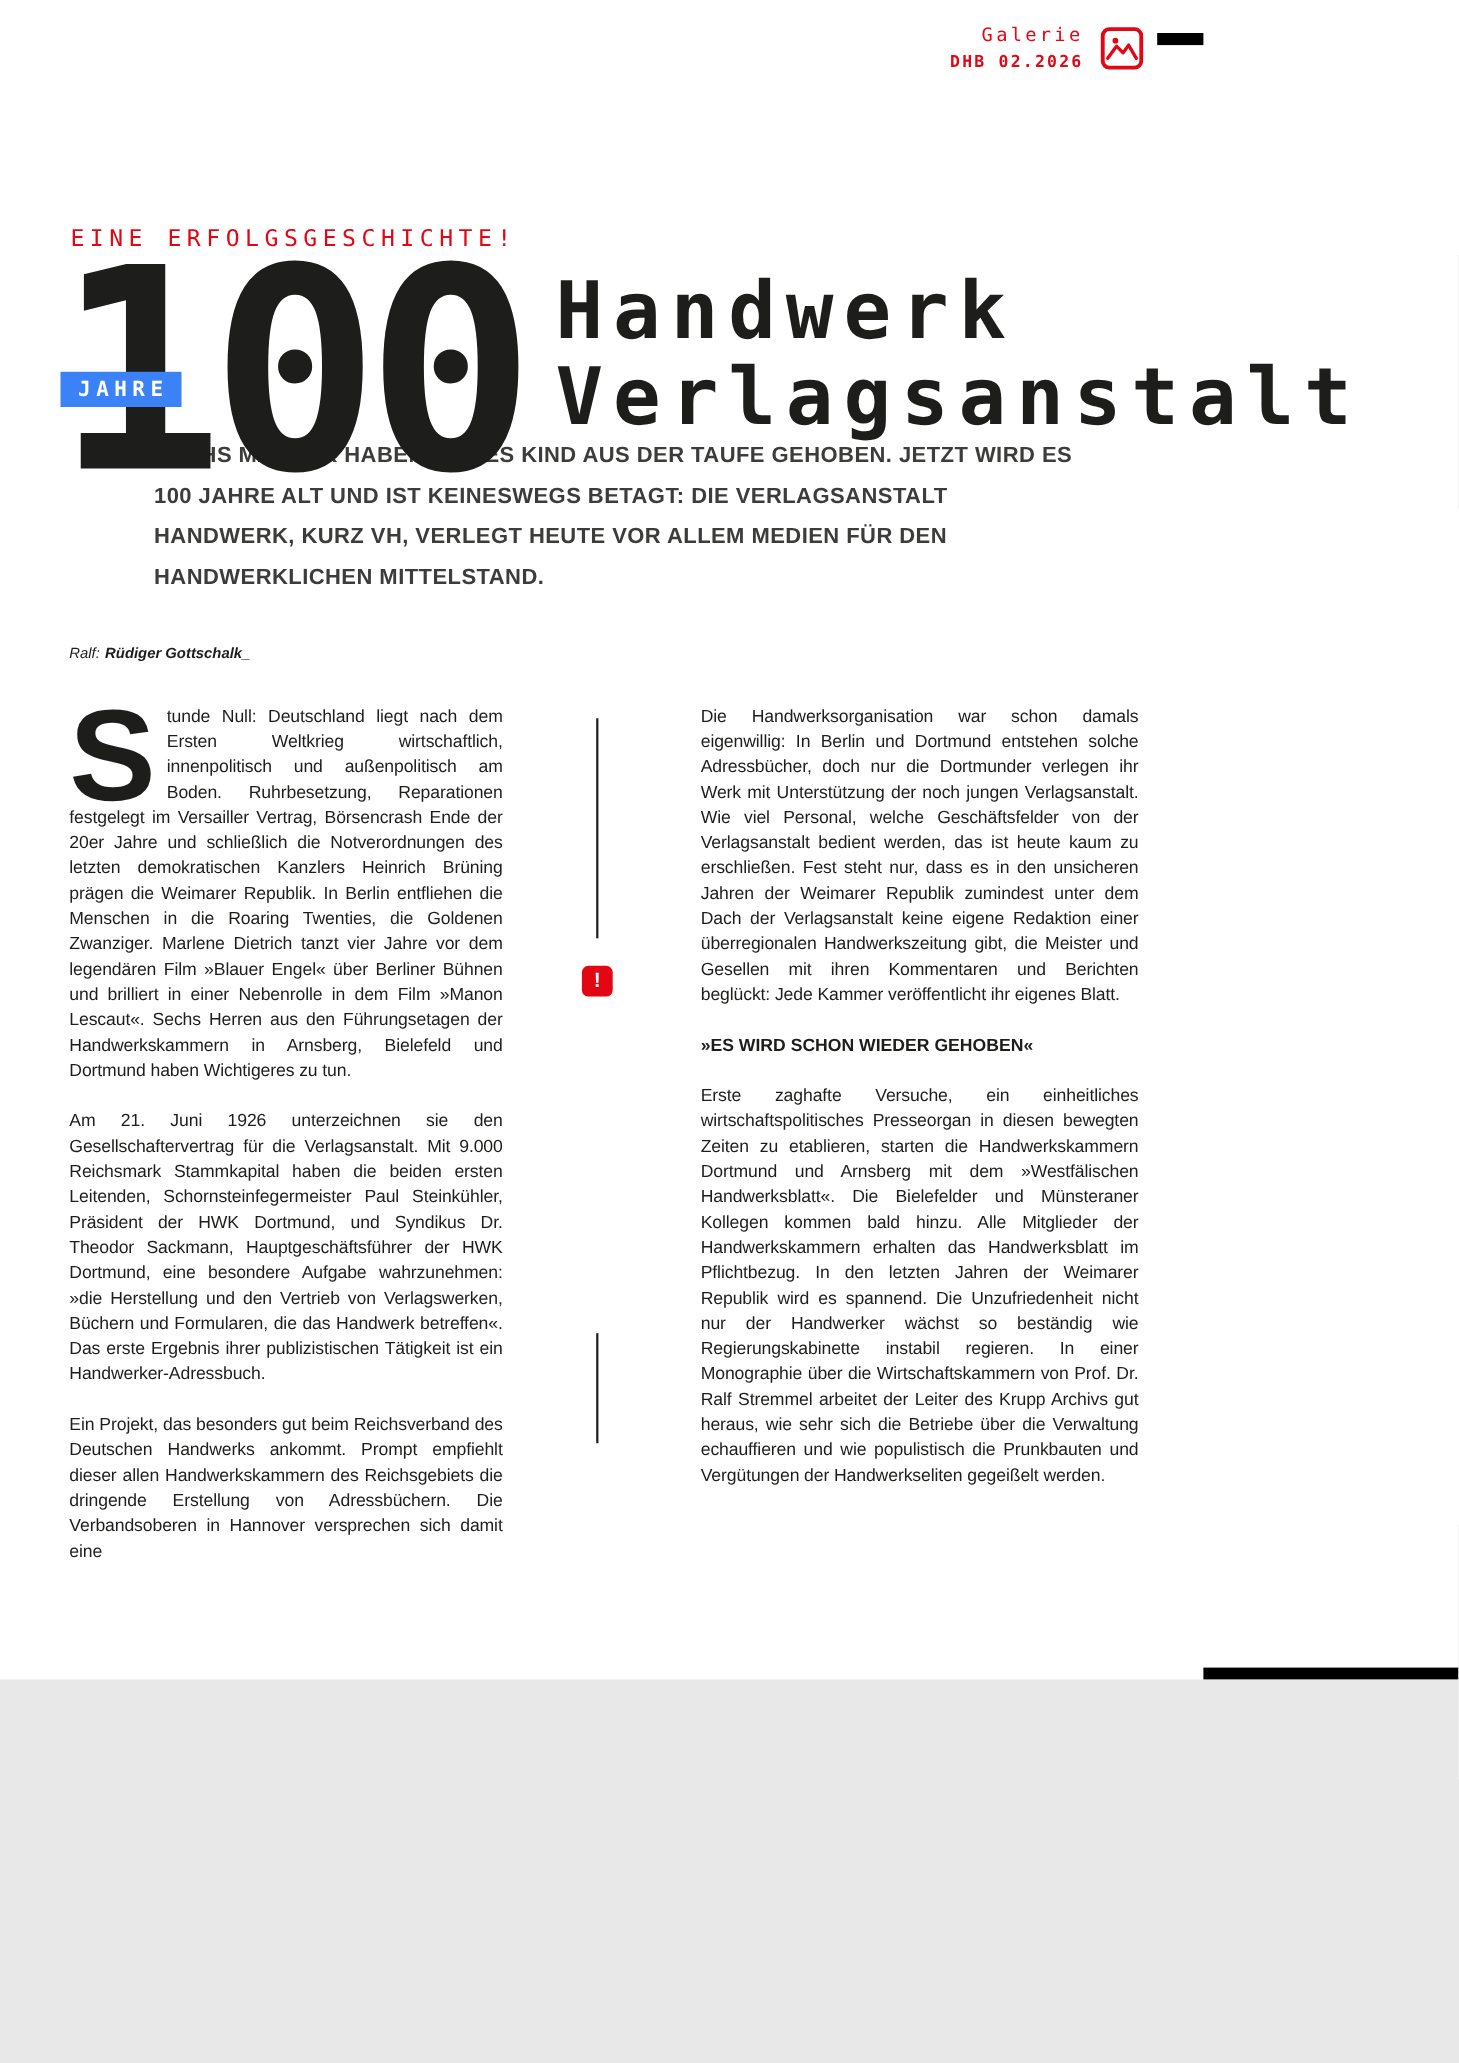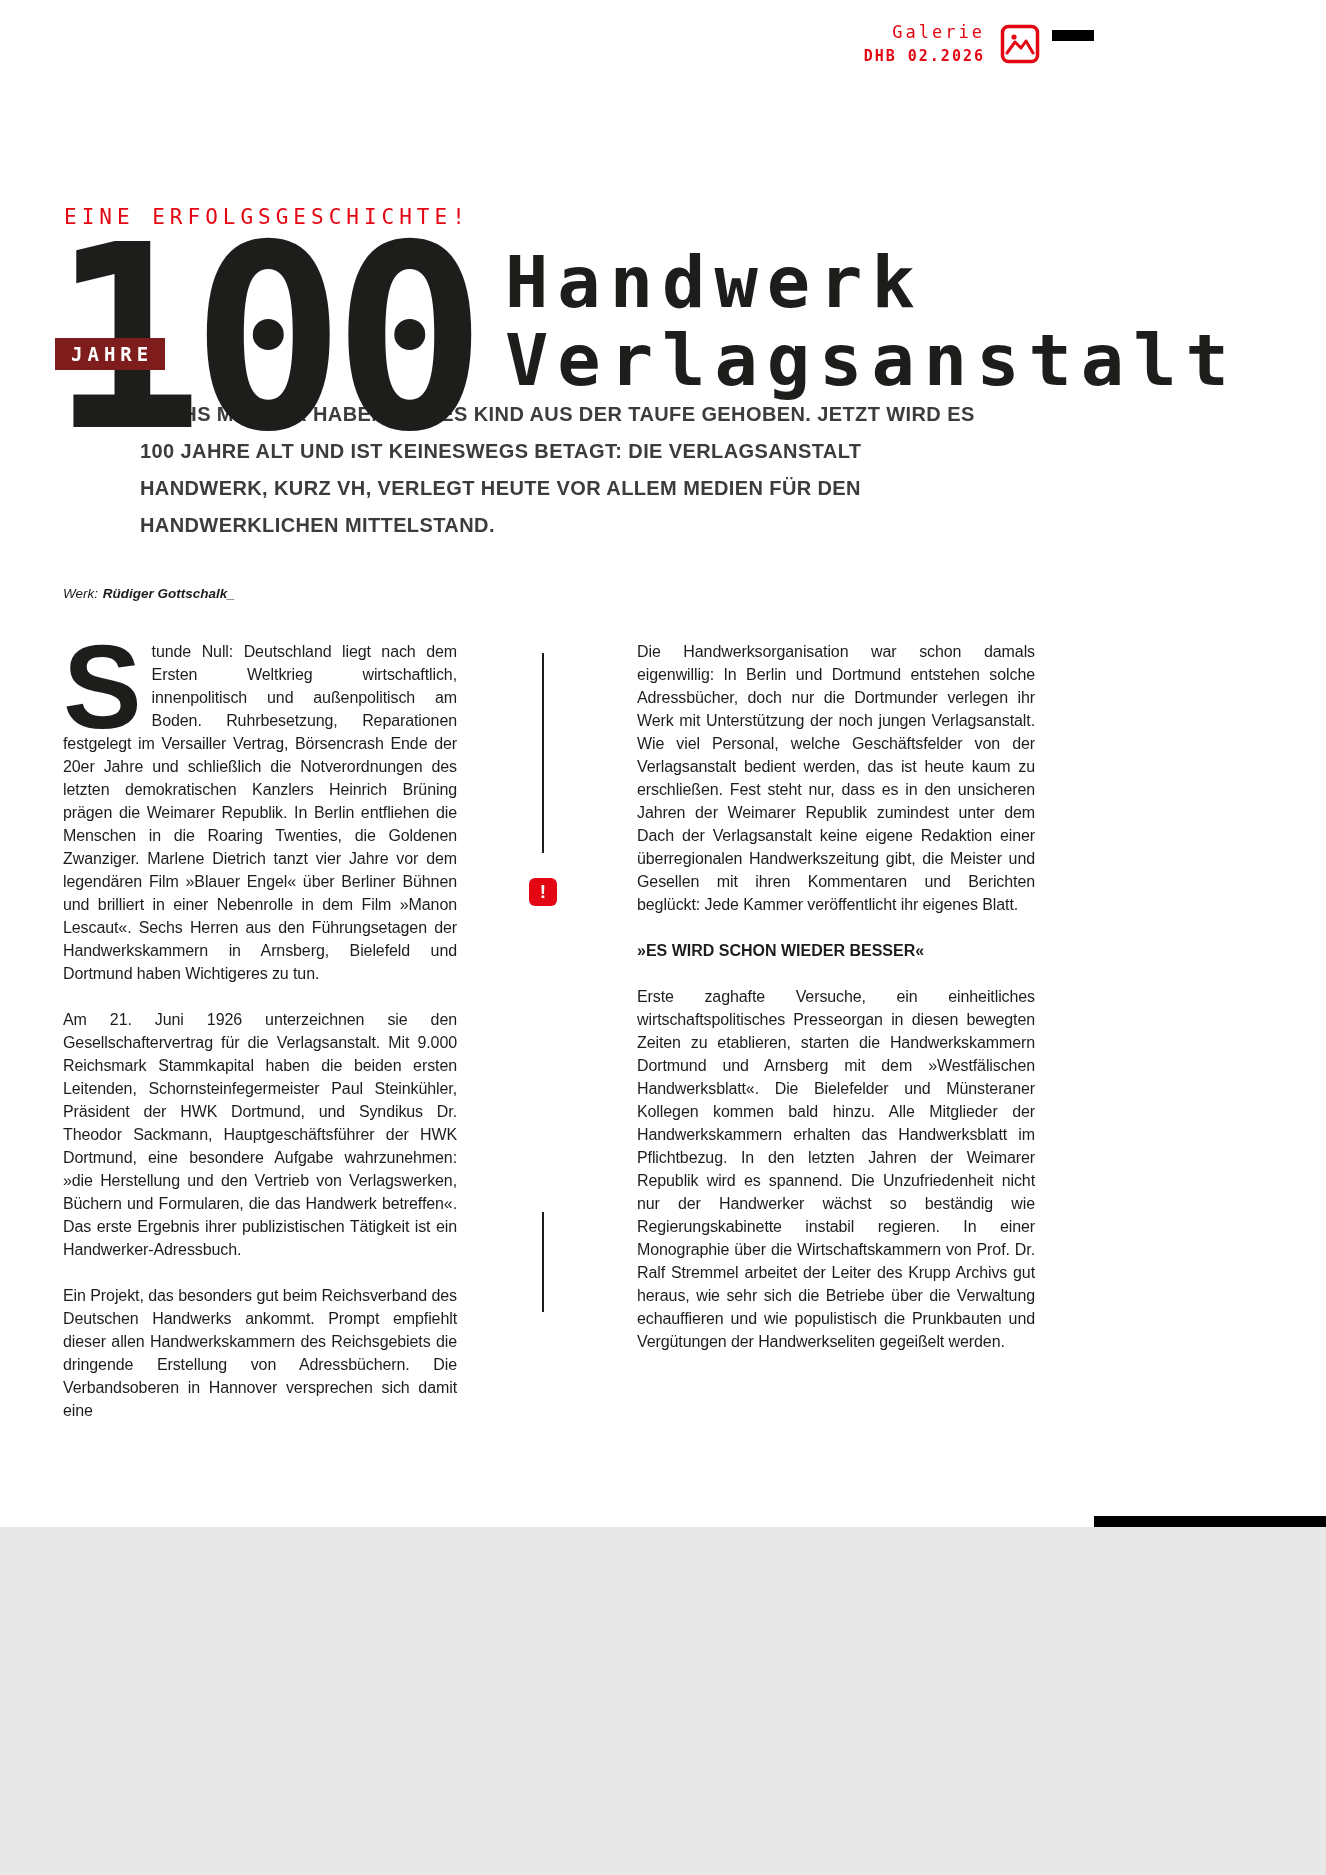--- a/index.html
+++ b/index.html
@@ -38,21 +38,21 @@
     color: #e30613; font-size: 21px; font-weight: 400; letter-spacing: 5px;
   }
   .hero-number {
     position: absolute; left: 50px; top: 243px;
     font-family: "DejaVu Sans Mono", monospace;
     font-size: 255px; line-height: 0.75; font-weight: 700;
     letter-spacing: -12px; color: #1d1d1b; z-index: 1;
   }
   .hero-badge {
     position: absolute; left: 55px; top: 338px; z-index: 2;
-    background: #7f1d1d; color: #ffffff;
+    background: #3b82f6; color: #ffffff;
     font-family: "DejaVu Sans Mono", monospace;
     font-size: 19px; font-weight: 700; letter-spacing: 5px;
     padding: 5px 12px 5px 16px;
   }
   .hero-title {
     position: absolute; left: 505px; top: 243px;
     font-family: "DejaVu Sans Mono", monospace;
     font-size: 72px; font-weight: 700; line-height: 78px;
     letter-spacing: 9px; color: #1d1d1b; white-space: nowrap;
   }
@@ -124,37 +124,37 @@
   <div class="kicker">EINE ERFOLGSGESCHICHTE!</div>
   <div class="hero-number">100</div>
   <div class="hero-badge">JAHRE</div>
   <div class="hero-title">
     <div>Handwerk</div>
     <div>Verlagsanstalt</div>
   </div>
   <div class="standfirst">SECHS MÄNNER HABEN DIESES KIND AUS DER TAUFE GEHOBEN. JETZT WIRD ES 100 JAHRE ALT UND IST KEINESWEGS BETAGT: DIE VERLAGSANSTALT HANDWERK, KURZ VH, VERLEGT HEUTE VOR ALLEM MEDIEN FÜR DEN HANDWERKLICHEN MITTELSTAND.</div>
 
   <div class="byline">
-    <span class="byline-label">Werk:</span>
+    <span class="byline-label">Ralf:</span>
     <span class="byline-author">Rüdiger Gottschalk_</span>
   </div>
 
   <div class="col col-left">
     <p><span class="dropcap">S</span><span>tunde Null: Deutschland liegt nach dem Ersten Weltkrieg wirtschaftlich, innenpolitisch und außenpolitisch am Boden. Ruhrbesetzung, Reparationen festgelegt im Versailler Vertrag, Börsencrash Ende der 20er Jahre und schließlich die Notverordnungen des letzten demokratischen Kanzlers Heinrich Brüning prägen die Weimarer Republik. In Berlin entfliehen die Menschen in die Roaring Twenties, die Goldenen Zwanziger. Marlene Dietrich tanzt vier Jahre vor dem legendären Film »Blauer Engel« über Berliner Bühnen und brilliert in einer Nebenrolle in dem Film »Manon Lescaut«. Sechs Herren aus den Führungsetagen der Handwerkskammern in Arnsberg, Bielefeld und Dortmund haben Wichtigeres zu tun.</span></p>
     <p>Am 21. Juni 1926 unterzeichnen sie den Gesellschaftervertrag für die Verlagsanstalt. Mit 9.000 Reichsmark Stammkapital haben die beiden ersten Leitenden, Schornsteinfegermeister Paul Steinkühler, Präsident der HWK Dortmund, und Syndikus Dr. Theodor Sackmann, Hauptgeschäftsführer der HWK Dortmund, eine besondere Aufgabe wahrzunehmen: »die Herstellung und den Vertrieb von Verlagswerken, Büchern und Formularen, die das Handwerk betreffen«. Das erste Ergebnis ihrer publizistischen Tätigkeit ist ein Handwerker-Adressbuch.</p>
     <p>Ein Projekt, das besonders gut beim Reichsverband des Deutschen Handwerks ankommt. Prompt empfiehlt dieser allen Handwerkskammern des Reichsgebiets die dringende Erstellung von Adressbüchern. Die Verbandsoberen in Hannover versprechen sich damit eine</p>
   </div>
 
   <div class="vline vline-top"></div>
   <div class="alert-icon">!</div>
   <div class="vline vline-bottom"></div>
 
   <div class="col col-right">
     <p>Die Handwerksorganisation war schon damals eigenwillig: In Berlin und Dortmund entstehen solche Adressbücher, doch nur die Dortmunder verlegen ihr Werk mit Unterstützung der noch jungen Verlagsanstalt. Wie viel Personal, welche Geschäftsfelder von der Verlagsanstalt bedient werden, das ist heute kaum zu erschließen. Fest steht nur, dass es in den unsicheren Jahren der Weimarer Republik zumindest unter dem Dach der Verlagsanstalt keine eigene Redaktion einer überregionalen Handwerkszeitung gibt, die Meister und Gesellen mit ihren Kommentaren und Berichten beglückt: Jede Kammer veröffentlicht ihr eigenes Blatt.</p>
-    <p class="right-subhead">»ES WIRD SCHON WIEDER BESSER«</p>
+    <p class="right-subhead">»ES WIRD SCHON WIEDER GEHOBEN«</p>
     <p>Erste zaghafte Versuche, ein einheitliches wirtschaftspolitisches Presseorgan in diesen bewegten Zeiten zu etablieren, starten die Handwerkskammern Dortmund und Arnsberg mit dem »Westfälischen Handwerksblatt«. Die Bielefelder und Münsteraner Kollegen kommen bald hinzu. Alle Mitglieder der Handwerkskammern erhalten das Handwerksblatt im Pflichtbezug. In den letzten Jahren der Weimarer Republik wird es spannend. Die Unzufriedenheit nicht nur der Handwerker wächst so beständig wie Regierungskabinette instabil regieren. In einer Monographie über die Wirtschaftskammern von Prof. Dr. Ralf Stremmel arbeitet der Leiter des Krupp Archivs gut heraus, wie sehr sich die Betriebe über die Verwaltung echauffieren und wie populistisch die Prunkbauten und Vergütungen der Handwerkseliten gegeißelt werden.</p>
   </div>
 
   <div class="footer-left">
     <span class="footer-page-prefix">S</span>
     <span class="footer-page-number">38</span>
   </div>
   <div class="footer-right">
     <span class="footer-issue">DHB 02.2026</span>
     <span class="footer-section">Galerie</span>

